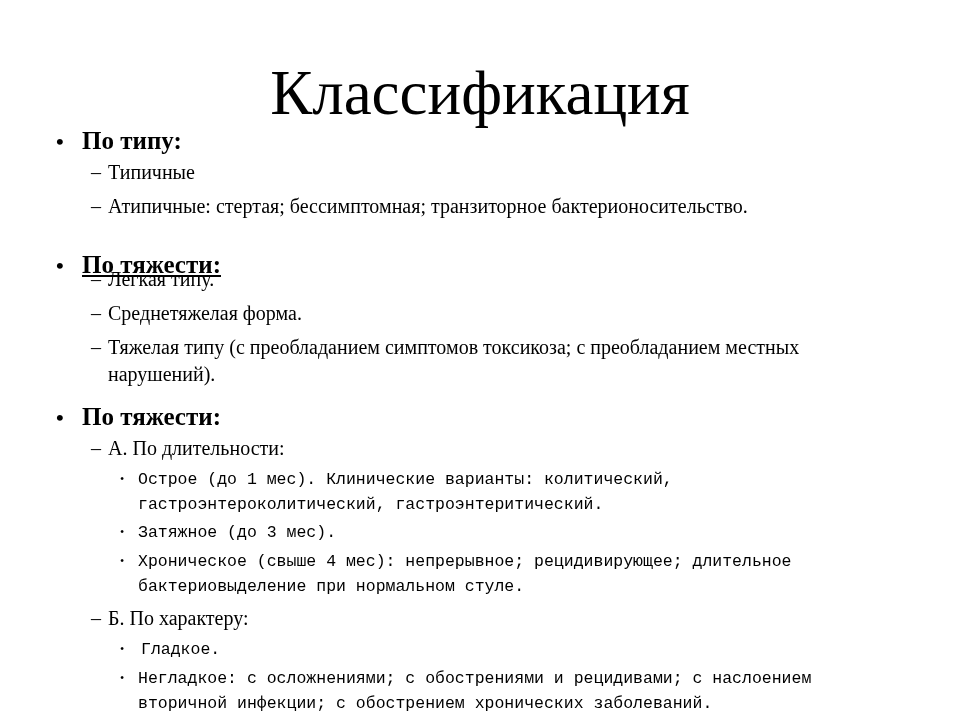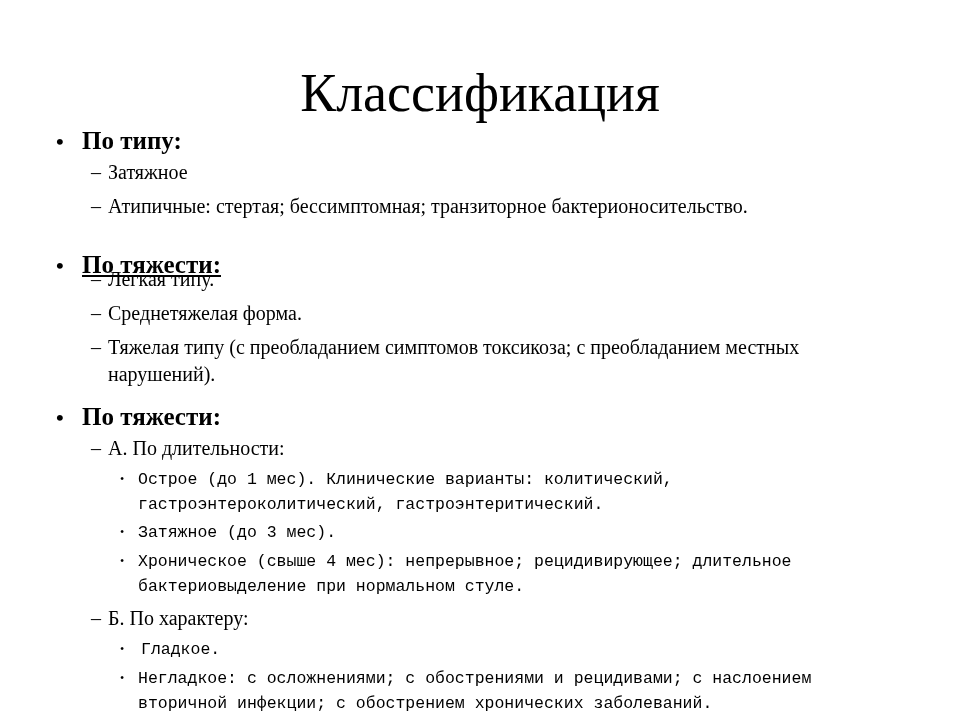--- a/index.html
+++ b/index.html
@@ -1,37 +1,37 @@
 <!DOCTYPE html>
 <html><head>
 <meta charset="utf-8">
 <style>
   html, body { margin: 0; padding: 0; background: #ffffff; }
   body { width: 960px; height: 720px; overflow: hidden; position: relative; font-family: "Liberation Serif", "DejaVu Serif", serif; color: #000; }
-  .title { position: absolute; left: 0; width: 960px; top: 58px; text-align: center; font-size: 54px; line-height: 70px; }
+  .title { position: absolute; left: 0; width: 960px; top: 58px; text-align: center; font-size: 63px; line-height: 70px; }
   .l1 { position: absolute; left: 56px; font-size: 25px; font-weight: bold; line-height: 38px; }
   .l1 .b { display: inline-block; width: 26px; font-size: 22px; }
   .l2 { position: absolute; left: 91px; font-size: 20px; line-height: 27px; width: 820px; }
   .l2 .d { position: absolute; left: 0; top: 0; }
   .l2 .t { display: block; padding-left: 17px; }
   .l3 { position: absolute; left: 120px; font-size: 16.5px; line-height: 25px; width: 790px; }
   .l3 .dot { position: absolute; left: 0; top: 0; font-size: 12px; }
   .l3 .t { display: block; padding-left: 18px; font-family: Liberation Mono, monospace; }
 </style>
 </head>
 <body>
 
 <div class="title">Классификация</div>
 
 <div class="l1" style="top:122px;">
   <span class="b">•</span><span>По типу:</span>
 </div>
 <div class="l2" style="top:159px;">
   <span class="d">–</span>
-    <span class="t">Затяжное</span>
+    <span class="t">Типичные</span>
 </div>
 <div class="l2" style="top:193px;">
   <span class="d">–</span>
     <span class="t">Атипичные: стертая; бессимптомная; транзиторное бактерионосительство.</span>
 </div>
 
 <div class="l1" style="top:246px;text-decoration:underline;">
   <span class="b">•</span><span>По тяжести:</span>
 </div>
 <div class="l2" style="top:266px;">

